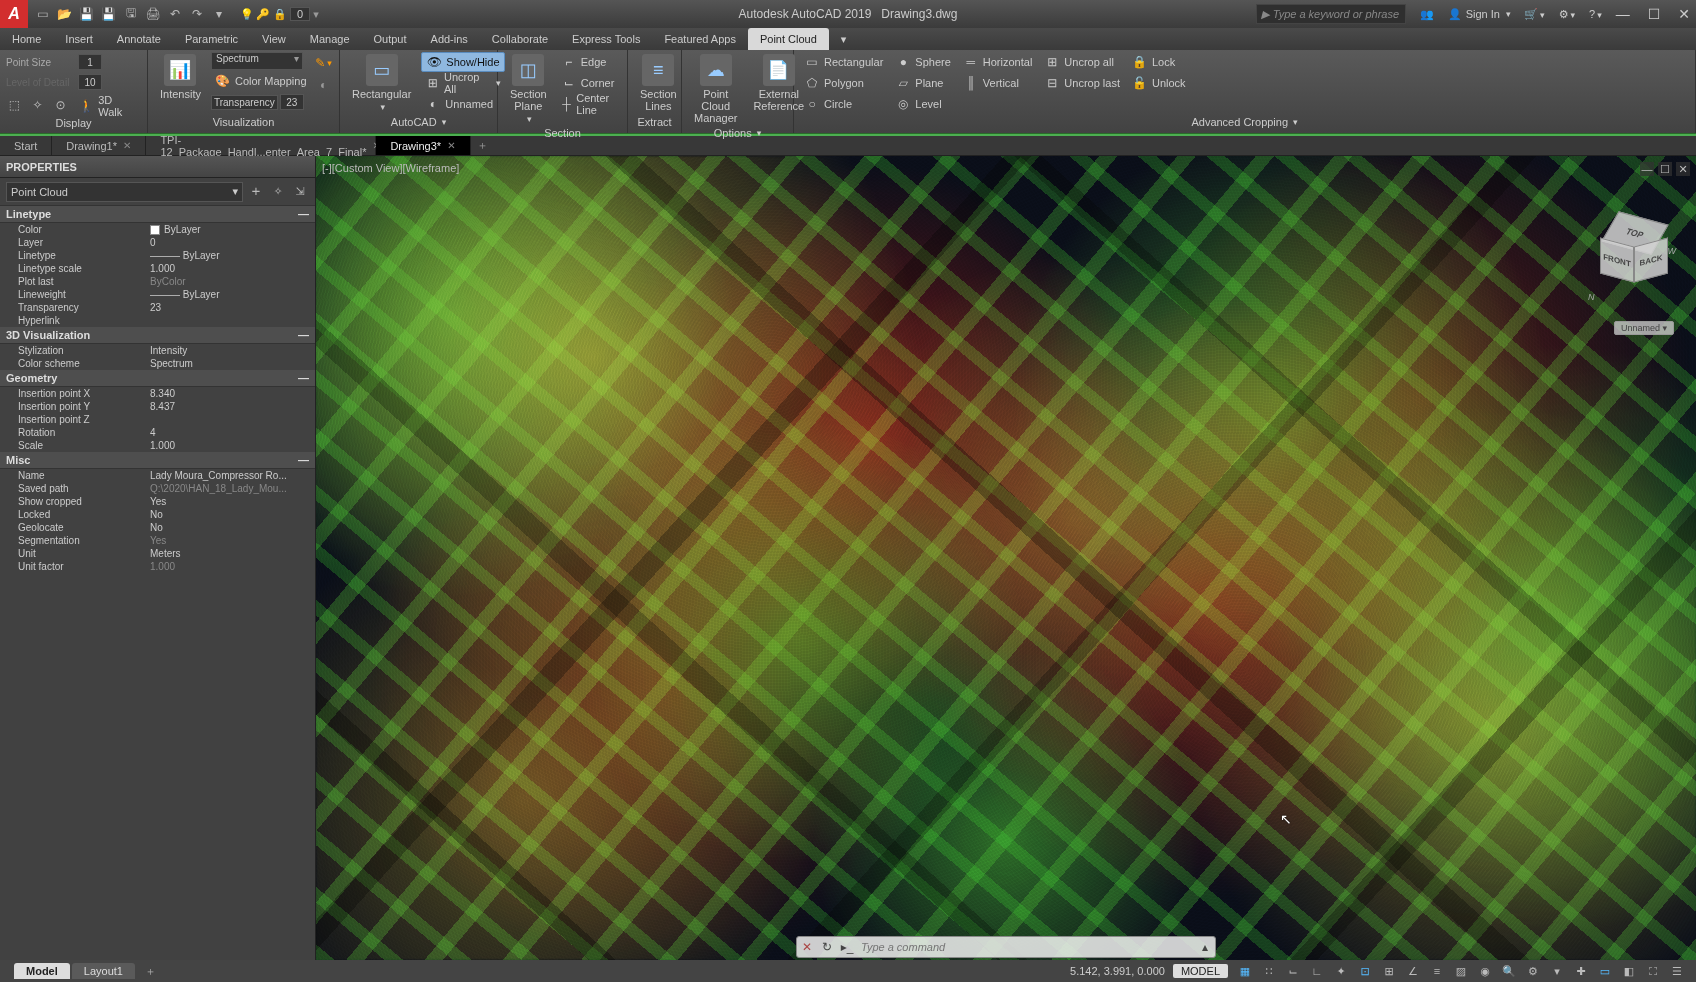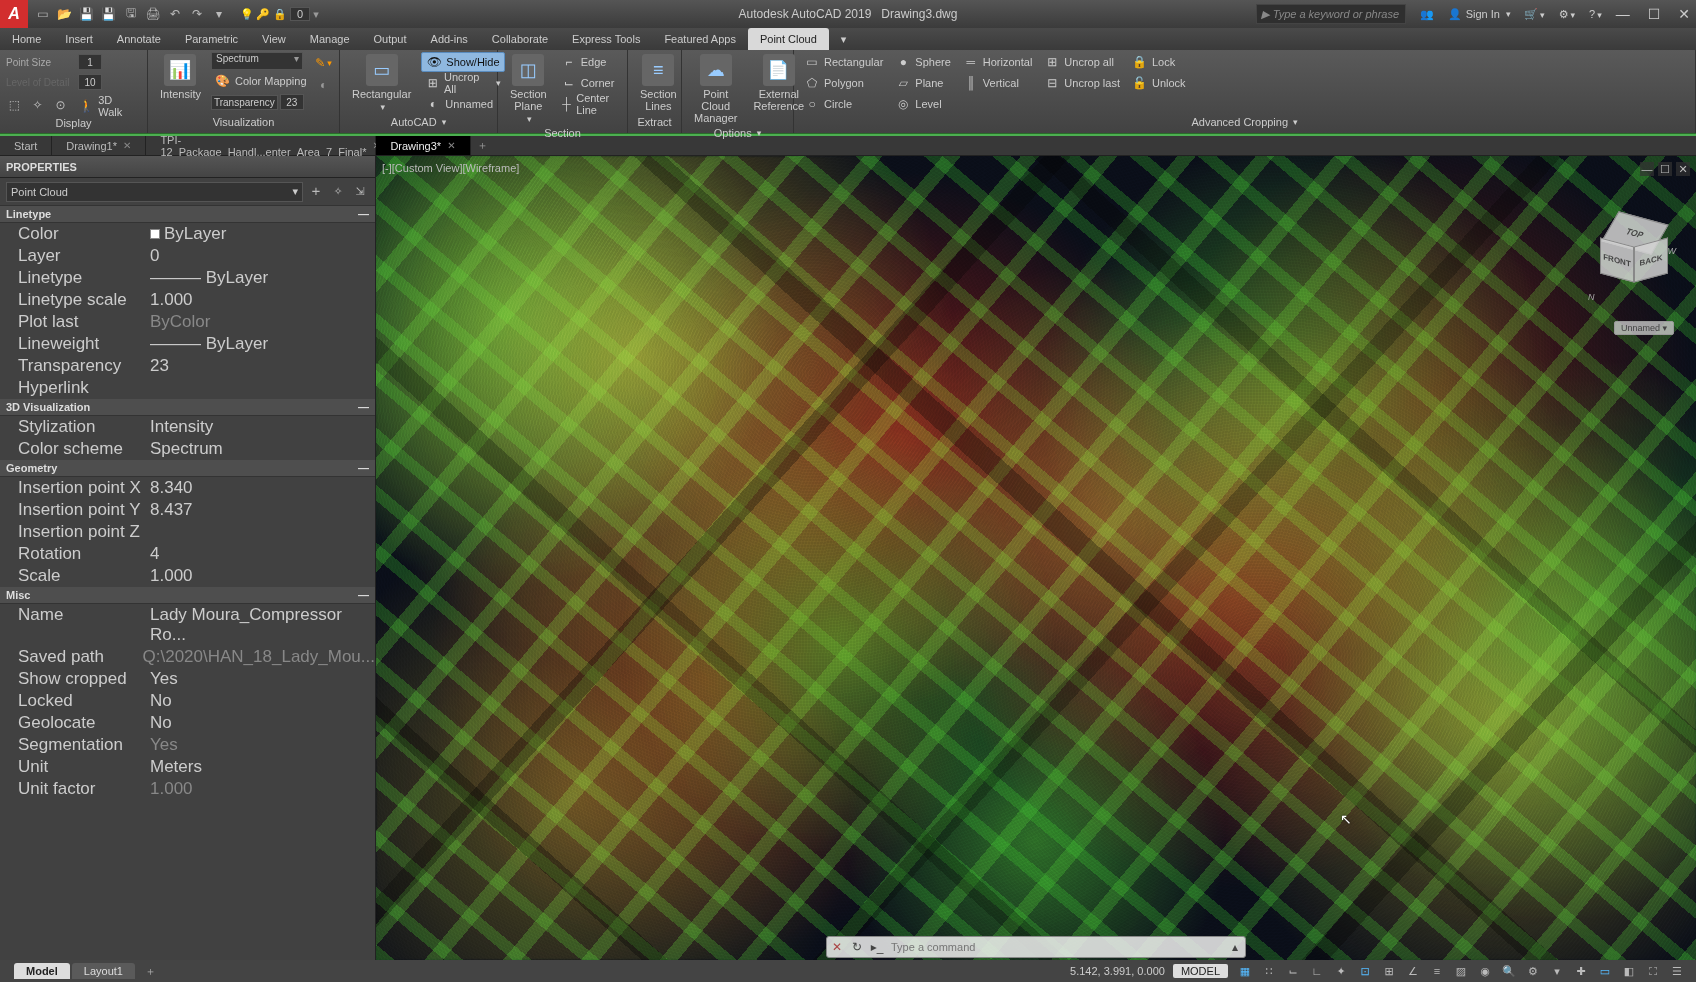--- a/index.html
+++ b/index.html
@@ -31,27 +31,27 @@
 .rib-input input{width:24px;height:16px;background:#333;border:1px solid #555;color:#ccc;font-size:10px;text-align:center}
 .rib-input select,.rib-dd{height:18px;background:#333;border:1px solid #555;color:#ccc;font-size:10px;padding:0 14px 0 4px;position:relative}
 .rib-dd::after{content:"▾";position:absolute;right:3px;color:#999}
 .rib-label{font-size:10px;color:#aaa;width:70px}
 .file-tabs{height:22px;background:#383838;border-top:2px solid #4CAF50;border-bottom:1px solid #222;display:flex}
 .file-tab{padding:0 14px;display:flex;align-items:center;gap:6px;color:#bbb;font-size:11px;border-right:1px solid #222;position:relative;max-width:230px}
 .file-tab.active{background:#000000;color:#eee}
 .file-tab .x{color:#888;font-size:10px}
 .file-tab-add{width:24px;display:flex;align-items:center;justify-content:center;color:#999}
 .workspace{position:absolute;top:156px;left:0;right:0;bottom:22px;display:flex}
-.prop-panel{width:376px;background:#414141;display:flex;flex-direction:column;border-right:1px solid #222}
+.prop-panel{width:316px;background:#414141;display:flex;flex-direction:column;border-right:1px solid #222}
 .prop-header{height:22px;background:linear-gradient(#555,#444);display:flex;align-items:center;padding:0 6px;color:#ddd;font-weight:bold;font-size:11px;border-bottom:1px solid #222}
 .prop-toolbar{height:28px;display:flex;align-items:center;padding:2px 6px;gap:4px;border-bottom:1px solid #333}
 .prop-dd{flex:1;height:20px;background:#333;border:1px solid #555;color:#ccc;padding:0 4px;display:flex;align-items:center;justify-content:space-between}
 .prop-tool{width:18px;height:18px;display:flex;align-items:center;justify-content:center;color:#bbb}
 .prop-section{background:#4e4e4e;padding:2px 6px;color:#ddd;font-weight:bold;font-size:11px;display:flex;justify-content:space-between;align-items:center;border-bottom:1px solid #333}
-.prop-row{display:flex;padding:1px 0;font-size:17px}
+.prop-row{display:flex;padding:1px 0;font-size:10px}
 .prop-key{width:150px;padding-left:18px;color:#ccc}
 .prop-val{flex:1;color:#ccc;display:flex;align-items:center;gap:4px}
 .prop-val.dim{color:#888}
 .sw{width:10px;height:10px;background:#fff;border:1px solid #888}
 .viewport{flex:1;background:#0a0e18;position:relative;overflow:hidden}
 .vp-label{position:absolute;top:6px;left:6px;color:#bbb;font-size:11px;z-index:5}
 .vp-ctrl{position:absolute;top:6px;right:6px;display:flex;gap:4px;color:#bbb;font-size:11px;z-index:5}
 .vp-ctrl span{width:14px;height:14px;background:rgba(50,50,50,.7);display:flex;align-items:center;justify-content:center}
 .viewcube-holder{position:absolute;top:60px;right:30px;z-index:5}
 .viewcube{width:70px;height:70px;position:relative}
@@ -65,21 +65,21 @@
 .pc-layer{position:absolute;inset:0;mix-blend-mode:screen}
 .pc-red{background:radial-gradient(circle at 40% 35%, rgba(200,20,0,.55), transparent 28%),radial-gradient(circle at 65% 55%, rgba(200,20,0,.5), transparent 30%),radial-gradient(circle at 25% 65%, rgba(180,30,0,.45), transparent 25%),radial-gradient(circle at 80% 30%, rgba(200,30,0,.4), transparent 22%);filter:blur(1px)}
 .pc-yellow{background:radial-gradient(circle at 20% 25%, rgba(230,200,40,.55), transparent 26%),radial-gradient(circle at 55% 45%, rgba(200,180,40,.35), transparent 30%),radial-gradient(circle at 85% 70%, rgba(230,200,40,.45), transparent 24%),radial-gradient(circle at 15% 80%, rgba(200,170,30,.4), transparent 22%);filter:blur(1px)}
 .pc-green{background:radial-gradient(ellipse 110% 90% at 50% 50%, rgba(60,255,30,.0), rgba(60,255,30,.0)),repeating-linear-gradient(40deg, rgba(60,240,30,.25) 0 12px, transparent 12px 44px),repeating-linear-gradient(-50deg, rgba(90,255,40,.25) 0 14px, transparent 14px 60px),radial-gradient(circle at 10% 20%, rgba(90,255,40,.55), transparent 20%),radial-gradient(circle at 35% 60%, rgba(60,240,30,.5), transparent 22%),radial-gradient(circle at 70% 30%, rgba(90,255,40,.5), transparent 24%),radial-gradient(circle at 90% 60%, rgba(60,240,30,.5), transparent 22%),radial-gradient(circle at 50% 85%, rgba(90,255,40,.45), transparent 20%);opacity:.85}
 .pc-noise{background:repeating-radial-gradient(circle at 33% 27%, rgba(255,255,255,.05) 0 1px, transparent 1px 3px),repeating-radial-gradient(circle at 67% 63%, rgba(255,255,255,.05) 0 1px, transparent 1px 3px);mix-blend-mode:overlay}
 .pc-pipes{background:linear-gradient(42deg,transparent 0 12%,rgba(0,0,0,.3) 12% 13.2%,transparent 13.2% 30%,rgba(0,0,0,.25) 30% 31.3%,transparent 31.3% 52%,rgba(0,0,0,.28) 52% 53.4%,transparent 53.4% 70%,rgba(0,0,0,.25) 70% 71.2%,transparent 71.2% 100%),linear-gradient(-48deg,transparent 0 18%,rgba(0,0,0,.28) 18% 19.3%,transparent 19.3% 42%,rgba(0,0,0,.25) 42% 43.2%,transparent 43.2% 66%,rgba(0,0,0,.28) 66% 67.3%,transparent 67.3% 100%);mix-blend-mode:multiply}
 .cursor{position:absolute;left:964px;top:655px;color:#fff;font-size:14px;z-index:6;pointer-events:none}
 .cursor::before{content:"↖";text-shadow:0 0 2px #000}
 .cmdline-wrap{position:absolute;bottom:2px;left:50%;transform:translateX(-50%);width:420px;height:22px;display:flex;align-items:center;background:rgba(240,240,240,.85);border:1px solid #888;border-radius:3px;z-index:10}
 .cmd-btn{width:20px;text-align:center;color:#444;font-size:12px}
-.cmd-input{flex:1;background:transparent;border:none;color:#777;font-size:11px;padding:0 4px}
+.cmd-input{flex:1;background:transparent;border:none;color:#777;font-style:italic;font-size:11px;padding:0 4px}
 .bottom-tabs{position:absolute;bottom:0;left:0;right:0;height:22px;background:#444;display:flex;align-items:center;padding:0 6px;gap:2px}
 .btab{padding:2px 12px;background:#5a5a5a;color:#ddd;font-size:11px;border-radius:3px 3px 0 0}
 .btab.active{background:#ddd;color:#222;font-weight:bold}
 .btab-add{padding:2px 8px;color:#aaa}
 .status-right{position:absolute;right:4px;bottom:0;height:22px;display:flex;align-items:center;gap:8px;background:#444;font-size:11px;color:#ccc;padding:0 6px}
 .status-icons{display:flex;gap:6px;align-items:center}
 .status-icons span{width:18px;height:18px;display:flex;align-items:center;justify-content:center;color:#bbb}
 .status-icons span.on{color:#5bf}
 .pill{background:#ddd;color:#222;padding:1px 8px;border-radius:2px;font-size:11px}
 .caret{font-size:9px;margin-left:2px}

